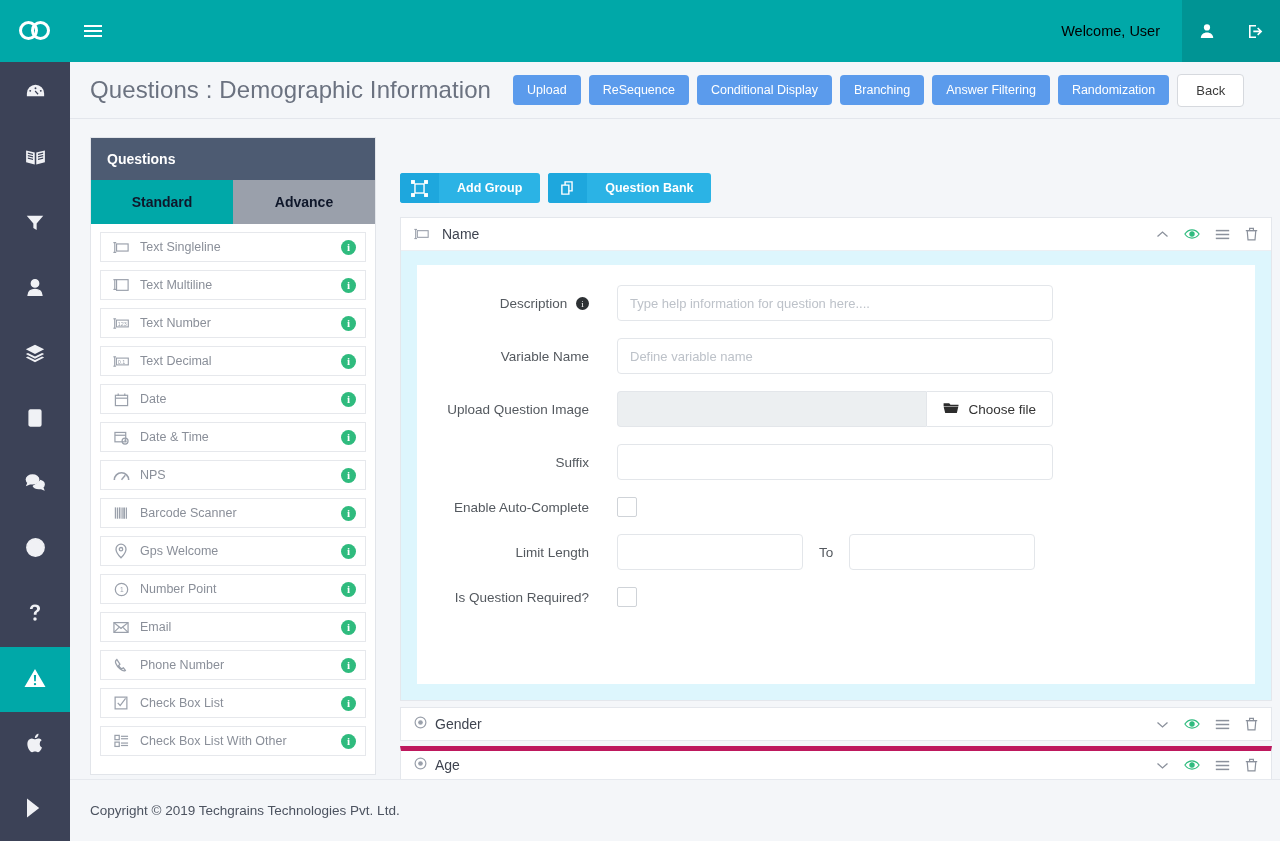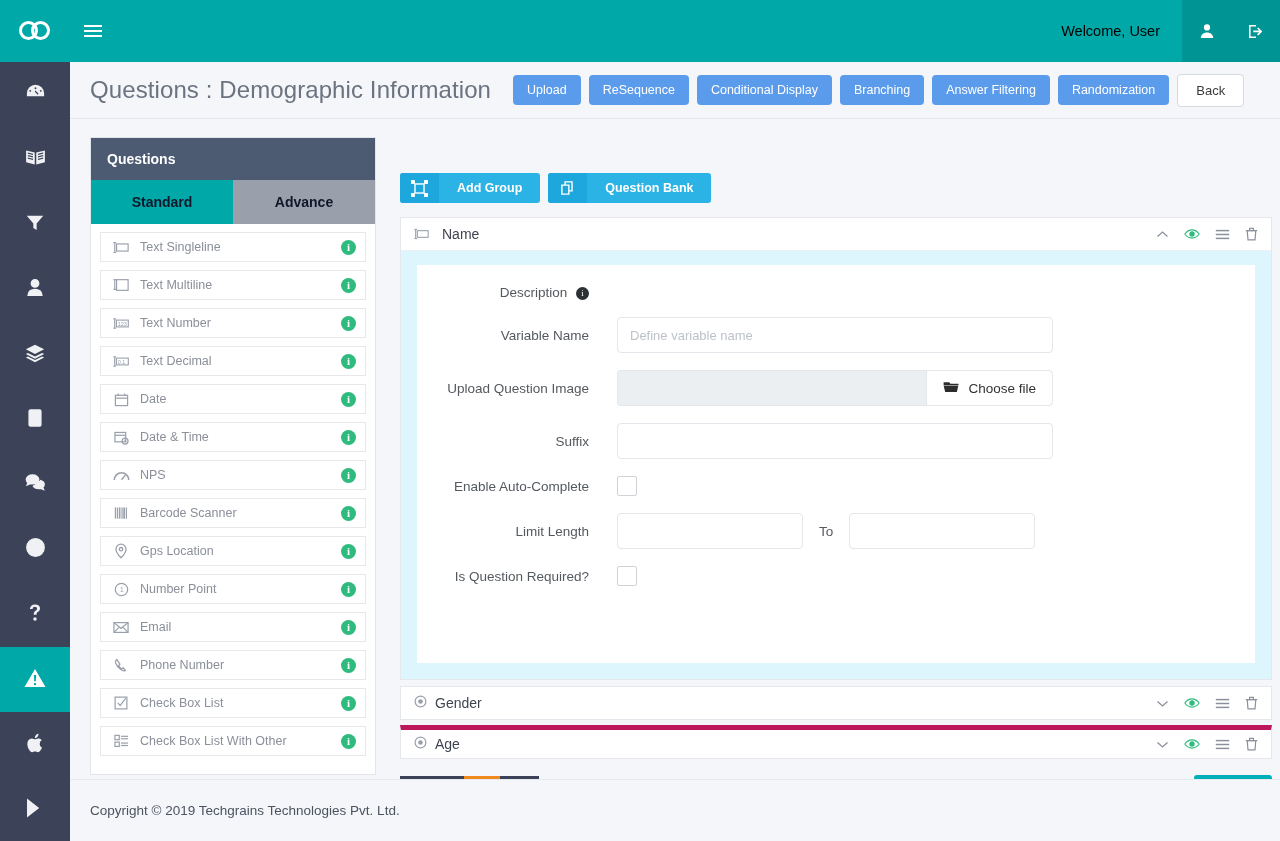--- a/index.html
+++ b/index.html
@@ -478,21 +478,21 @@
           <span class="info-dot">i</span>
         </div>
 
         <div class="qitem">
           <span class="qitem-ico">
               <svg width="14" height="16" viewBox="0 0 14 16">
                 <path d="M7 1.2a5 5 0 00-5 5c0 3.6 5 8.6 5 8.6s5-5 5-8.6a5 5 0 00-5-5z"></path>
                 <circle cx="7" cy="6.2" r="1.7"></circle>
               </svg>
             </span>
-          <span class="qitem-label">Gps Location</span>
+          <span class="qitem-label">Gps Welcome</span>
           <span class="info-dot">i</span>
         </div>
 
         <div class="qitem">
           <span class="qitem-ico">
               <svg width="15" height="15" viewBox="0 0 16 16">
                 <circle cx="8" cy="8" r="6.6"></circle>
                 <text x="6.3" y="10.6" font-size="7" fill="#9aa0ab" stroke="none" font-family="Liberation Sans, sans-serif">1</text>
               </svg>
             </span>
@@ -619,20 +619,21 @@
         </div>
 
         <div class="qcard-body">
           <div class="form-inner">
 
             <div class="frow">
               <div class="flabel">
                 <span>Description</span>
                 <span style="display:inline-flex;width:13px;height:13px;border-radius:50%;background:#2d3134;color:#fff;font-size:9px;align-items:center;justify-content:center;margin-left:5px;vertical-align:middle;font-family:'Liberation Serif',serif;">i</span>
               </div>
+              <input class="finput w-wide" placeholder="Type help information for question here...." style="">
             </div>
 
             <div class="frow">
               <div class="flabel">Variable Name</div>
               <input class="finput w-wide" placeholder="Define variable name" style="">
             </div>
 
             <div class="frow">
               <div class="flabel">Upload Question Image</div>
               <div class="file-wrap">

